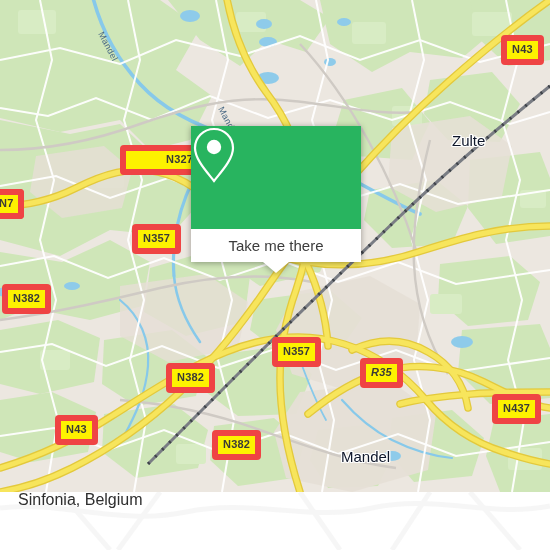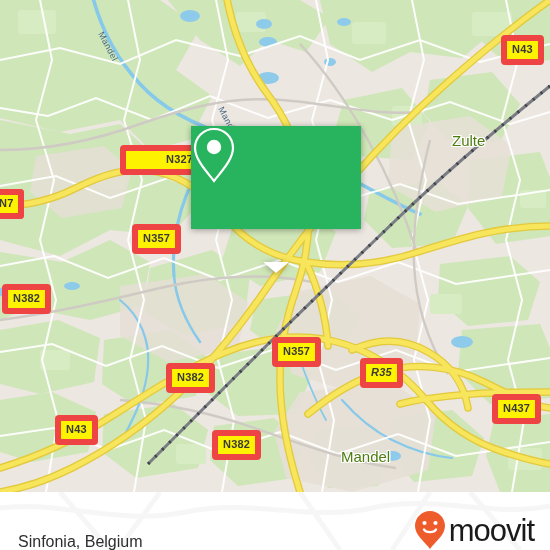--- a/index.html
+++ b/index.html
@@ -29,21 +29,21 @@
     padding:3px 5px 4px 5px;
     white-space:nowrap;
     box-sizing:border-box;
     background:#fdf200;
   }
   .shield.clip-left{border-left:none;border-top-left-radius:0;border-bottom-left-radius:0;}
 
   
   .place{
     position:absolute;
-    color:#4d7c0f;
+    color:#0f172a;
     font-size:15px;
     white-space:nowrap;
     text-shadow:
        1.2px 0 0 rgba(255,255,255,.95), -1.2px 0 0 rgba(255,255,255,.95),
        0 1.2px 0 rgba(255,255,255,.95), 0 -1.2px 0 rgba(255,255,255,.95),
        1px 1px 0 rgba(255,255,255,.95), -1px -1px 0 rgba(255,255,255,.95),
        1px -1px 0 rgba(255,255,255,.95), -1px 1px 0 rgba(255,255,255,.95);
   }
   .water-label{
     position:absolute;
@@ -95,21 +95,21 @@
 
   
   .footer{
     position:absolute;left:0;top:492px;width:550px;height:58px;
     background:#ffffff;
     overflow:hidden;
   }
   .footer-ghost{position:absolute;left:0;top:-492px;opacity:.07;}
   .footer-inner{
     position:relative;width:100%;height:100%;
-    display:flex;align-items:flex-end;justify-content:space-between;
+    display:flex;align-items:flex-start;justify-content:space-between;
     padding:0 16px 0 18px;box-sizing:border-box;
   }
   .footer-title{color:#2e2e2e;font-size:16px;line-height:1;white-space:nowrap;}
   .brand{display:flex;align-items:center;gap:2px;}
   .brand-word{
     color:#1a1a1a;font-size:31px;line-height:1;letter-spacing:-1px;
     font-weight:500;margin-left:1px;
   }
 </style>
 </head>
@@ -273,45 +273,39 @@
     <div class="shield" style="left:55px;top:415px;">N43</div>
     <div class="shield" style="left:212px;top:430px;">N382</div>
 
     <div class="popup">
       <div class="popup-top">
         <svg width="46" height="58" viewBox="0 0 46 58">
           <path d="M23,3 C12.5,3 4,11.5 4,22 C4,33.5 16,46 23,55 C30,46 42,33.5 42,22 C42,11.5 33.5,3 23,3 Z" fill="none" stroke="#ffffff" stroke-width="2.2"></path>
           <circle cx="23" cy="21" r="7.2" fill="#ffffff"></circle>
         </svg>
       </div>
+      <div class="popup-bottom">
+        <span class="popup-label">Take me there</span>
+      </div>
       <div class="popup-tail"></div>
     </div>
 
   </div>
 
   <div class="footer">
     <svg class="footer-ghost" width="550" height="550" viewBox="0 0 550 550">
       <g stroke="#8a8a8a" fill="none" stroke-width="5">
         <path d="M0,508 C60,500 120,526 186,512 C250,498 310,522 372,508 C434,494 492,518 550,506"></path>
         <path d="M60,492 L110,550"></path>
         <path d="M160,492 L118,550"></path>
         <path d="M300,492 L340,550"></path>
         <path d="M430,492 L392,550"></path>
         <path d="M470,492 L520,550"></path>
       </g>
     </svg>
 
     <div class="footer-inner">
       <div class="footer-title">Sinfonia, Belgium</div>
 
-      <div class="brand">
-        <svg width="32" height="40" viewBox="0 0 32 40">
-          <path d="M16,1 C7.7,1 1,7.7 1,16 C1,25 11,32 16,39 C21,32 31,25 31,16 C31,7.7 24.3,1 16,1 Z" fill="#ef5c2b"></path>
-          <circle cx="10.5" cy="13" r="2.1" fill="#ffffff"></circle>
-          <circle cx="21.5" cy="13" r="2.1" fill="#ffffff"></circle>
-          <path d="M10,19.5 C12,23 20,23 22,19.5" fill="none" stroke="#ffffff" stroke-width="2.4" stroke-linecap="round"></path>
-        </svg>
-        <span class="brand-word">moovit</span>
-      </div>
     </div>
   </div>
 
 </div>
 
 </body></html>

